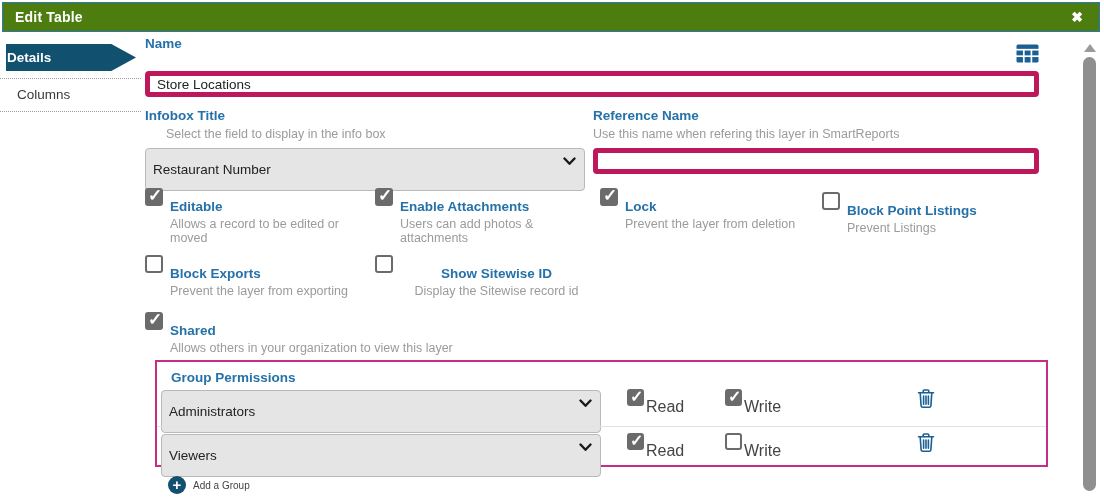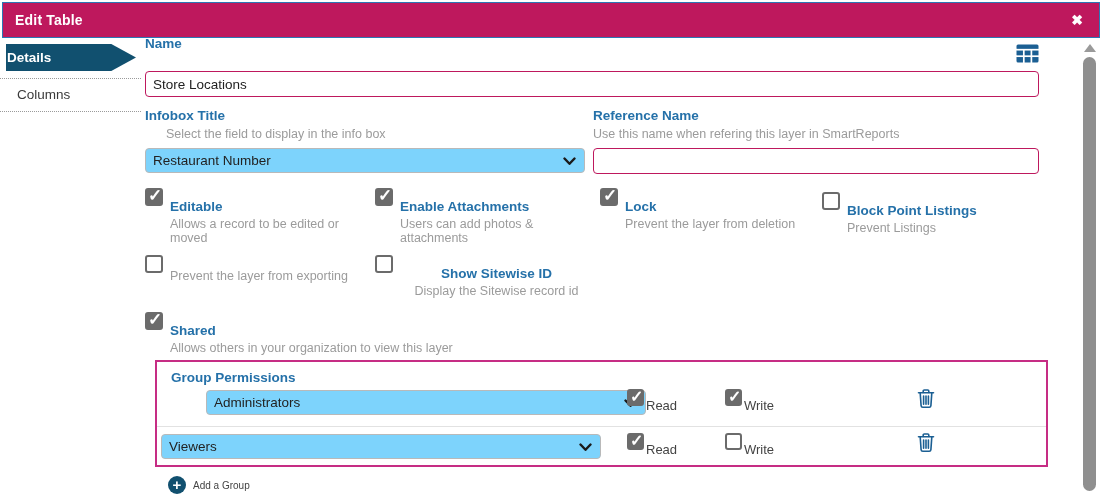--- a/index.html
+++ b/index.html
@@ -7,22 +7,22 @@
   body {
     position: relative;
     background: #ffffff;
     font-family: "Liberation Sans", sans-serif;
     overflow: hidden;
     color: #333;
   }
 
   
   .titlebar {
-    position: absolute; left: 2px; top: 2px; width: 1098px; height: 36px;
-    background: #be185d; border: 1px solid #2d76b4;
+    position: absolute; left: 2px; top: 2px; width: 1098px; height: 30px;
+    background: #4d7c0f; border: 1px solid #2d76b4;
     display: flex; align-items: center;
   }
   .titlebar .title { color: #fff; font-size: 14px; font-weight: bold; padding-left: 12px; letter-spacing: .2px; }
   .titlebar .close { margin-left: auto; padding-right: 16px; color: #fff; font-size: 14px; font-weight: bold; cursor: pointer; line-height: 1; }
 
   
   .tab-details {
     position: absolute; left: 6px; top: 44px; width: 130px; height: 27px;
     background: #11506f; color: #fff; font-weight: bold; font-size: 13.5px;
     line-height: 27px; padding-left: 1px;
@@ -34,28 +34,28 @@
   .tab-columns { position: absolute; left: 17px; top: 87px; font-size: 13.5px; color: #3a3a3a; cursor: pointer; }
 
   
   .f-label { color: #2571a9; font-size: 13.5px; font-weight: bold; }
   .f-desc  { color: #9b9b9b; font-size: 12.5px; margin-top: 3px; }
 
   .abs { position: absolute; }
 
   
   .tinput {
-    height: 26px; border: 1px solid #be185d; border-radius: 4px;
+    height: 26px; border: 5px solid #be185d; border-radius: 4px;
     background: #fff; font-size: 13.5px; color: #222; padding: 0 7px;
     font-family: "Liberation Sans", sans-serif; width: 100%;
   }
   .select-wrap { position: absolute; }
   .select-wrap select {
-    width: 100%; height: 25px; border: 1px solid #b9b9b9; border-radius: 4px;
-    background: #7dd3fc; font-size: 13.5px; color: #222; padding: 0 42px 0 7px;
+    width: 100%; height: 43px; border: 1px solid #b9b9b9; border-radius: 4px;
+    background: #e5e5e5; font-size: 13.5px; color: #222; padding: 0 42px 0 7px;
     appearance: none; -webkit-appearance: none; -moz-appearance: none;
     font-family: "Liberation Sans", sans-serif; cursor: pointer;
   }
   .select-wrap .chev { position: absolute; right: 9px; top: 9px; pointer-events: none; }
 
   
   .cb {
     display: inline-block; width: 18px; height: 18px; flex: 0 0 18px;
     border: 2px solid #6b6b6b; border-radius: 3px; background: #fff;
     position: relative; cursor: pointer;
@@ -73,21 +73,21 @@
   
   .group-box {
     position: absolute; left: 155px; top: 360px; width: 893px; height: 107px;
     border: 2px solid #c62d84; background: #fff;
   }
   .group-box .g-head { position: absolute; left: 14px; top: 8px; }
   .g-divider { position: absolute; left: 0; right: 0; top: 64px; border-top: 1px solid #e2e2e2; }
   .rw { position: absolute; display: flex; }
   .rw .cb { width: 17px; height: 17px; flex-basis: 17px; }
   .rw .cb.checked::after { font-size: 16px; top: -4px; }
-  .rw .rw-label { margin-left: 2px; margin-top: 9px; font-size: 13px; color: #444; }
+  .rw .rw-label { margin-left: 2px; margin-top: 9px; font-size: 16px; color: #444; }
   .trash-btn { position: absolute; cursor: pointer; background: none; border: none; }
 
   
   .add-group { position: absolute; left: 168px; top: 476px; display: flex; align-items: center; cursor: pointer; }
   .plus-circle {
     width: 18px; height: 18px; border-radius: 50%; background: #11506f;
     color: #fff; font-size: 15px; font-weight: bold; line-height: 17px;
     text-align: center; display: inline-block;
   }
   .add-label { margin-left: 7px; font-size: 10px; color: #444; }
@@ -178,20 +178,21 @@
   <span class="cb cbox"></span>
   <div class="cb-text">
     <div class="cb-label">Block Point Listings</div>
     <div class="f-desc">Prevent Listings</div>
   </div>
 </div>
 
 <div class="cb-item" style="left:145px; top:255px; width:222px;">
   <span class="cb cbox"></span>
   <div class="cb-text">
+    <div class="cb-label">Block Exports</div>
     <div class="f-desc">Prevent the layer from exporting</div>
   </div>
 </div>
 <div class="cb-item" style="left:375px; top:255px; width:218px;text-align:center;">
   <span class="cb cbox"></span>
   <div class="cb-text">
     <div class="cb-label">Show Sitewise ID</div>
     <div class="f-desc">Display the Sitewise record id</div>
   </div>
 </div>
@@ -200,21 +201,21 @@
   <span class="cb cbox checked"></span>
   <div class="cb-text">
     <div class="cb-label">Shared</div>
     <div class="f-desc">Allows others in your organization to view this layer</div>
   </div>
 </div>
 
 <div class="group-box">
   <div class="g-head f-label">Group Permissions</div>
 
-  <div class="select-wrap" style="left:4px; top:28px; width:440px;margin-left:45px;">
+  <div class="select-wrap" style="left:4px; top:28px; width:440px;">
     <select>
       <option>Administrators</option>
     </select>
     <svg class="chev" width="13" height="9" viewBox="0 0 13 9">
       <path d="M1.5 1.5 L6.5 6.8 L11.5 1.5" fill="none" stroke="#1a1a1a" stroke-width="2.4" stroke-linecap="round" stroke-linejoin="round"></path>
     </svg>
   </div>
   <div class="rw" style="left:470px; top:27px;">
     <span class="cb checked"></span>
     <span class="rw-label">Read</span>

